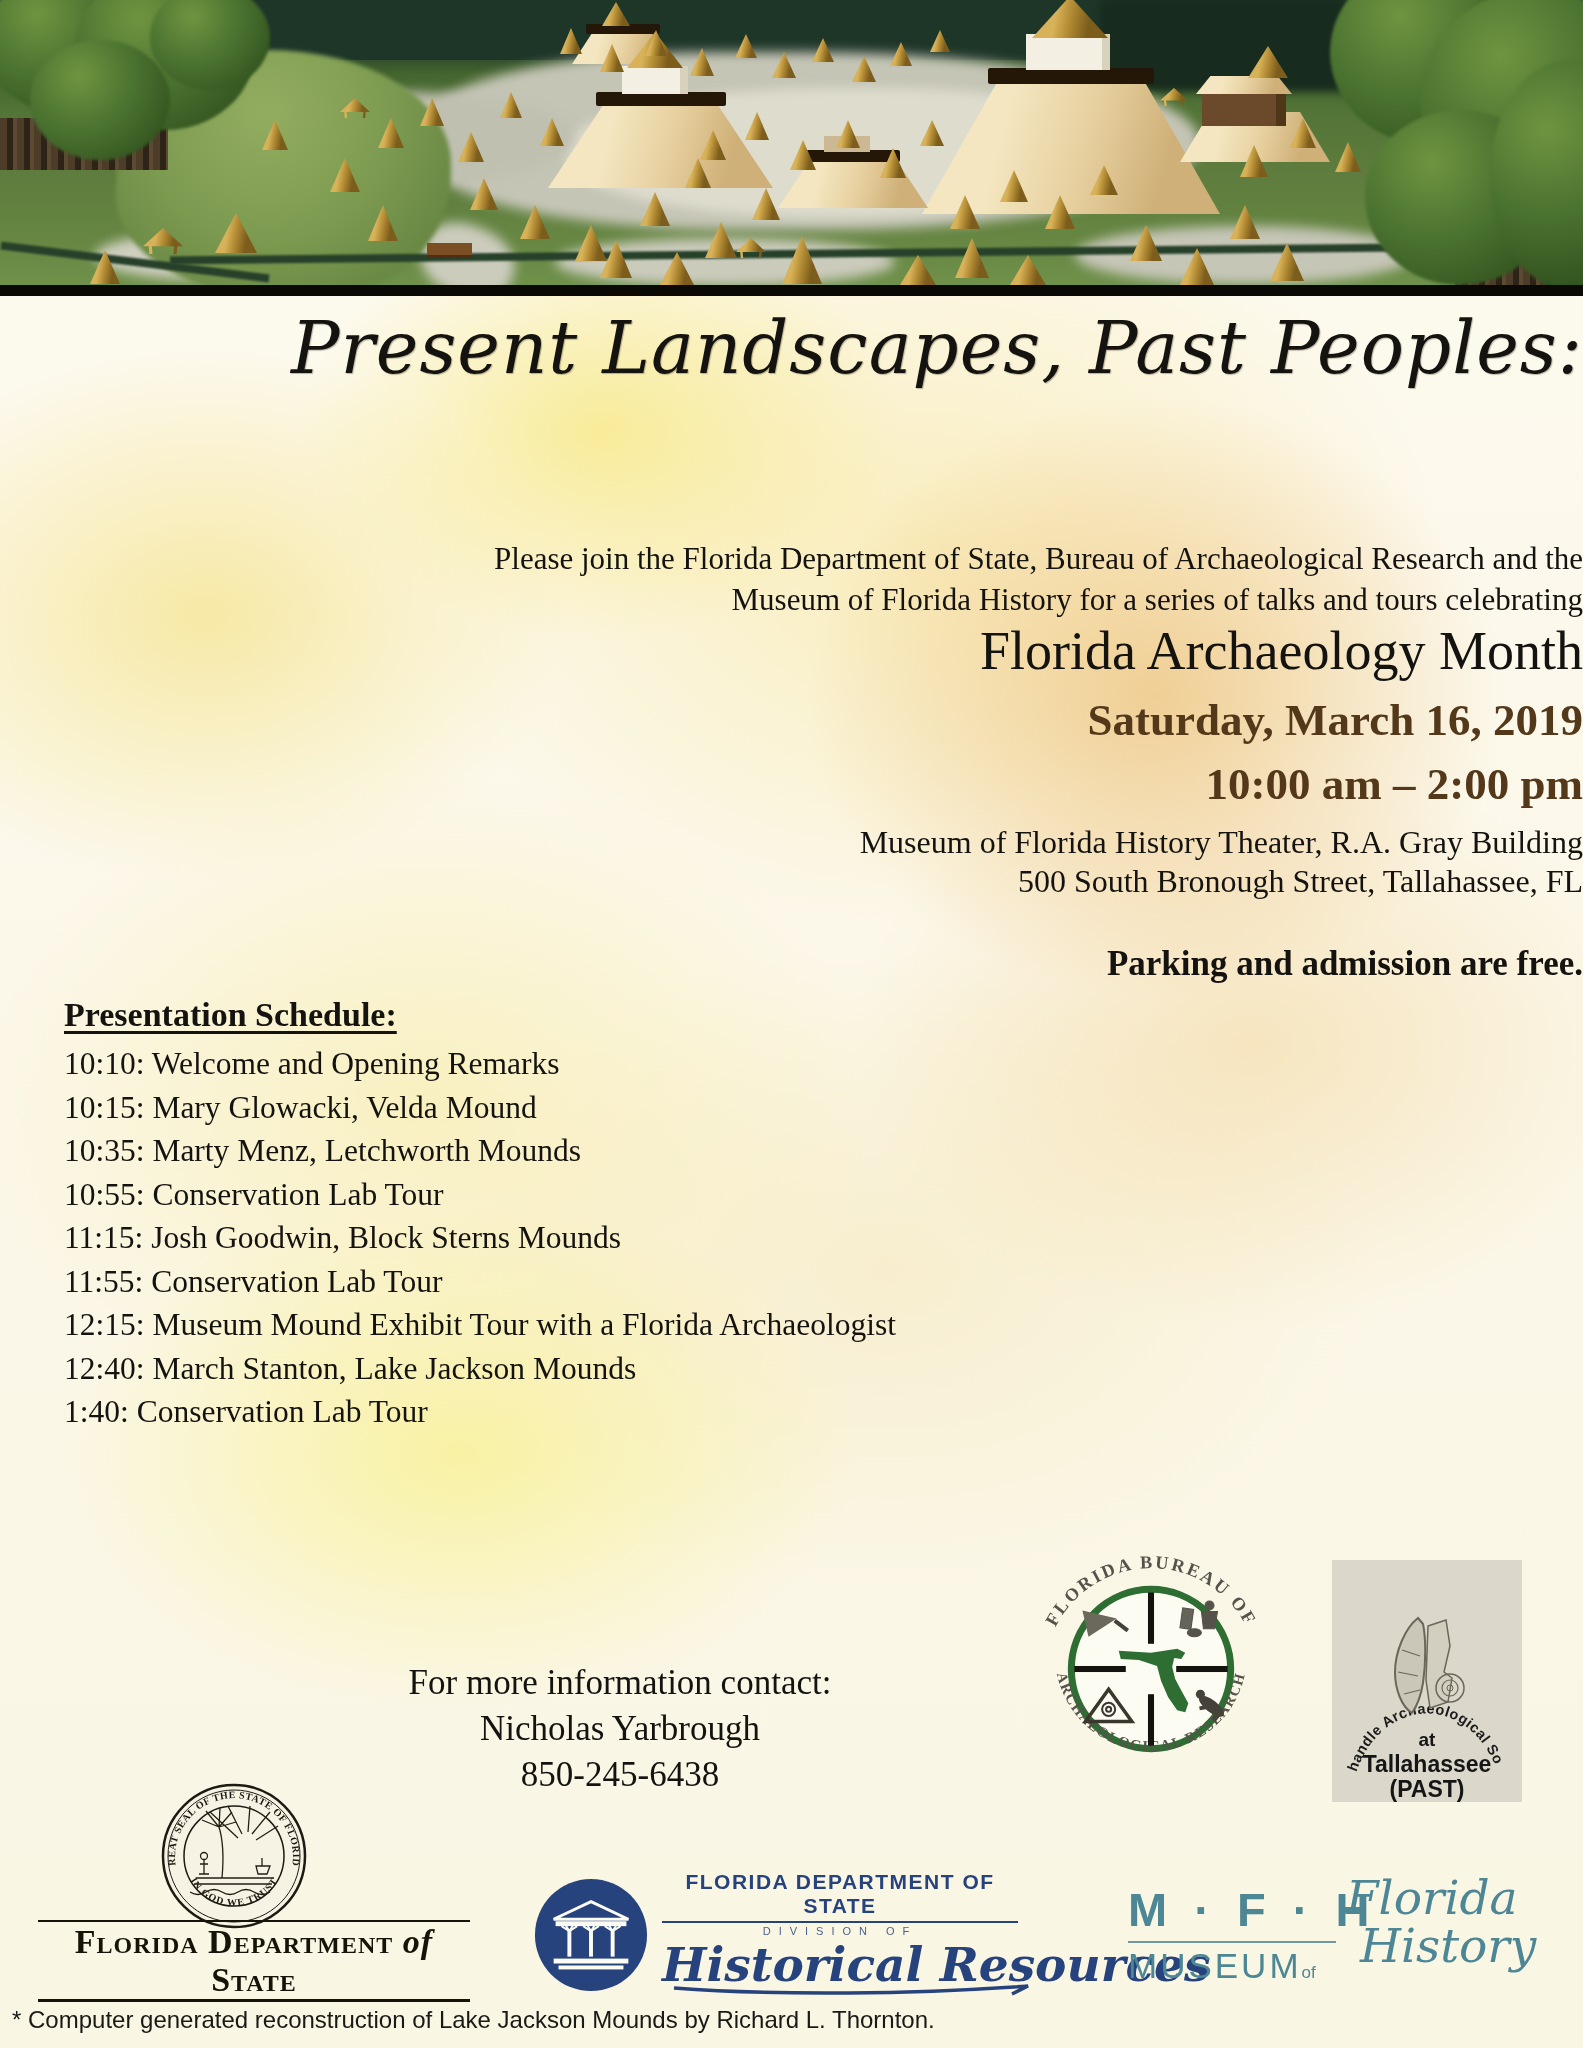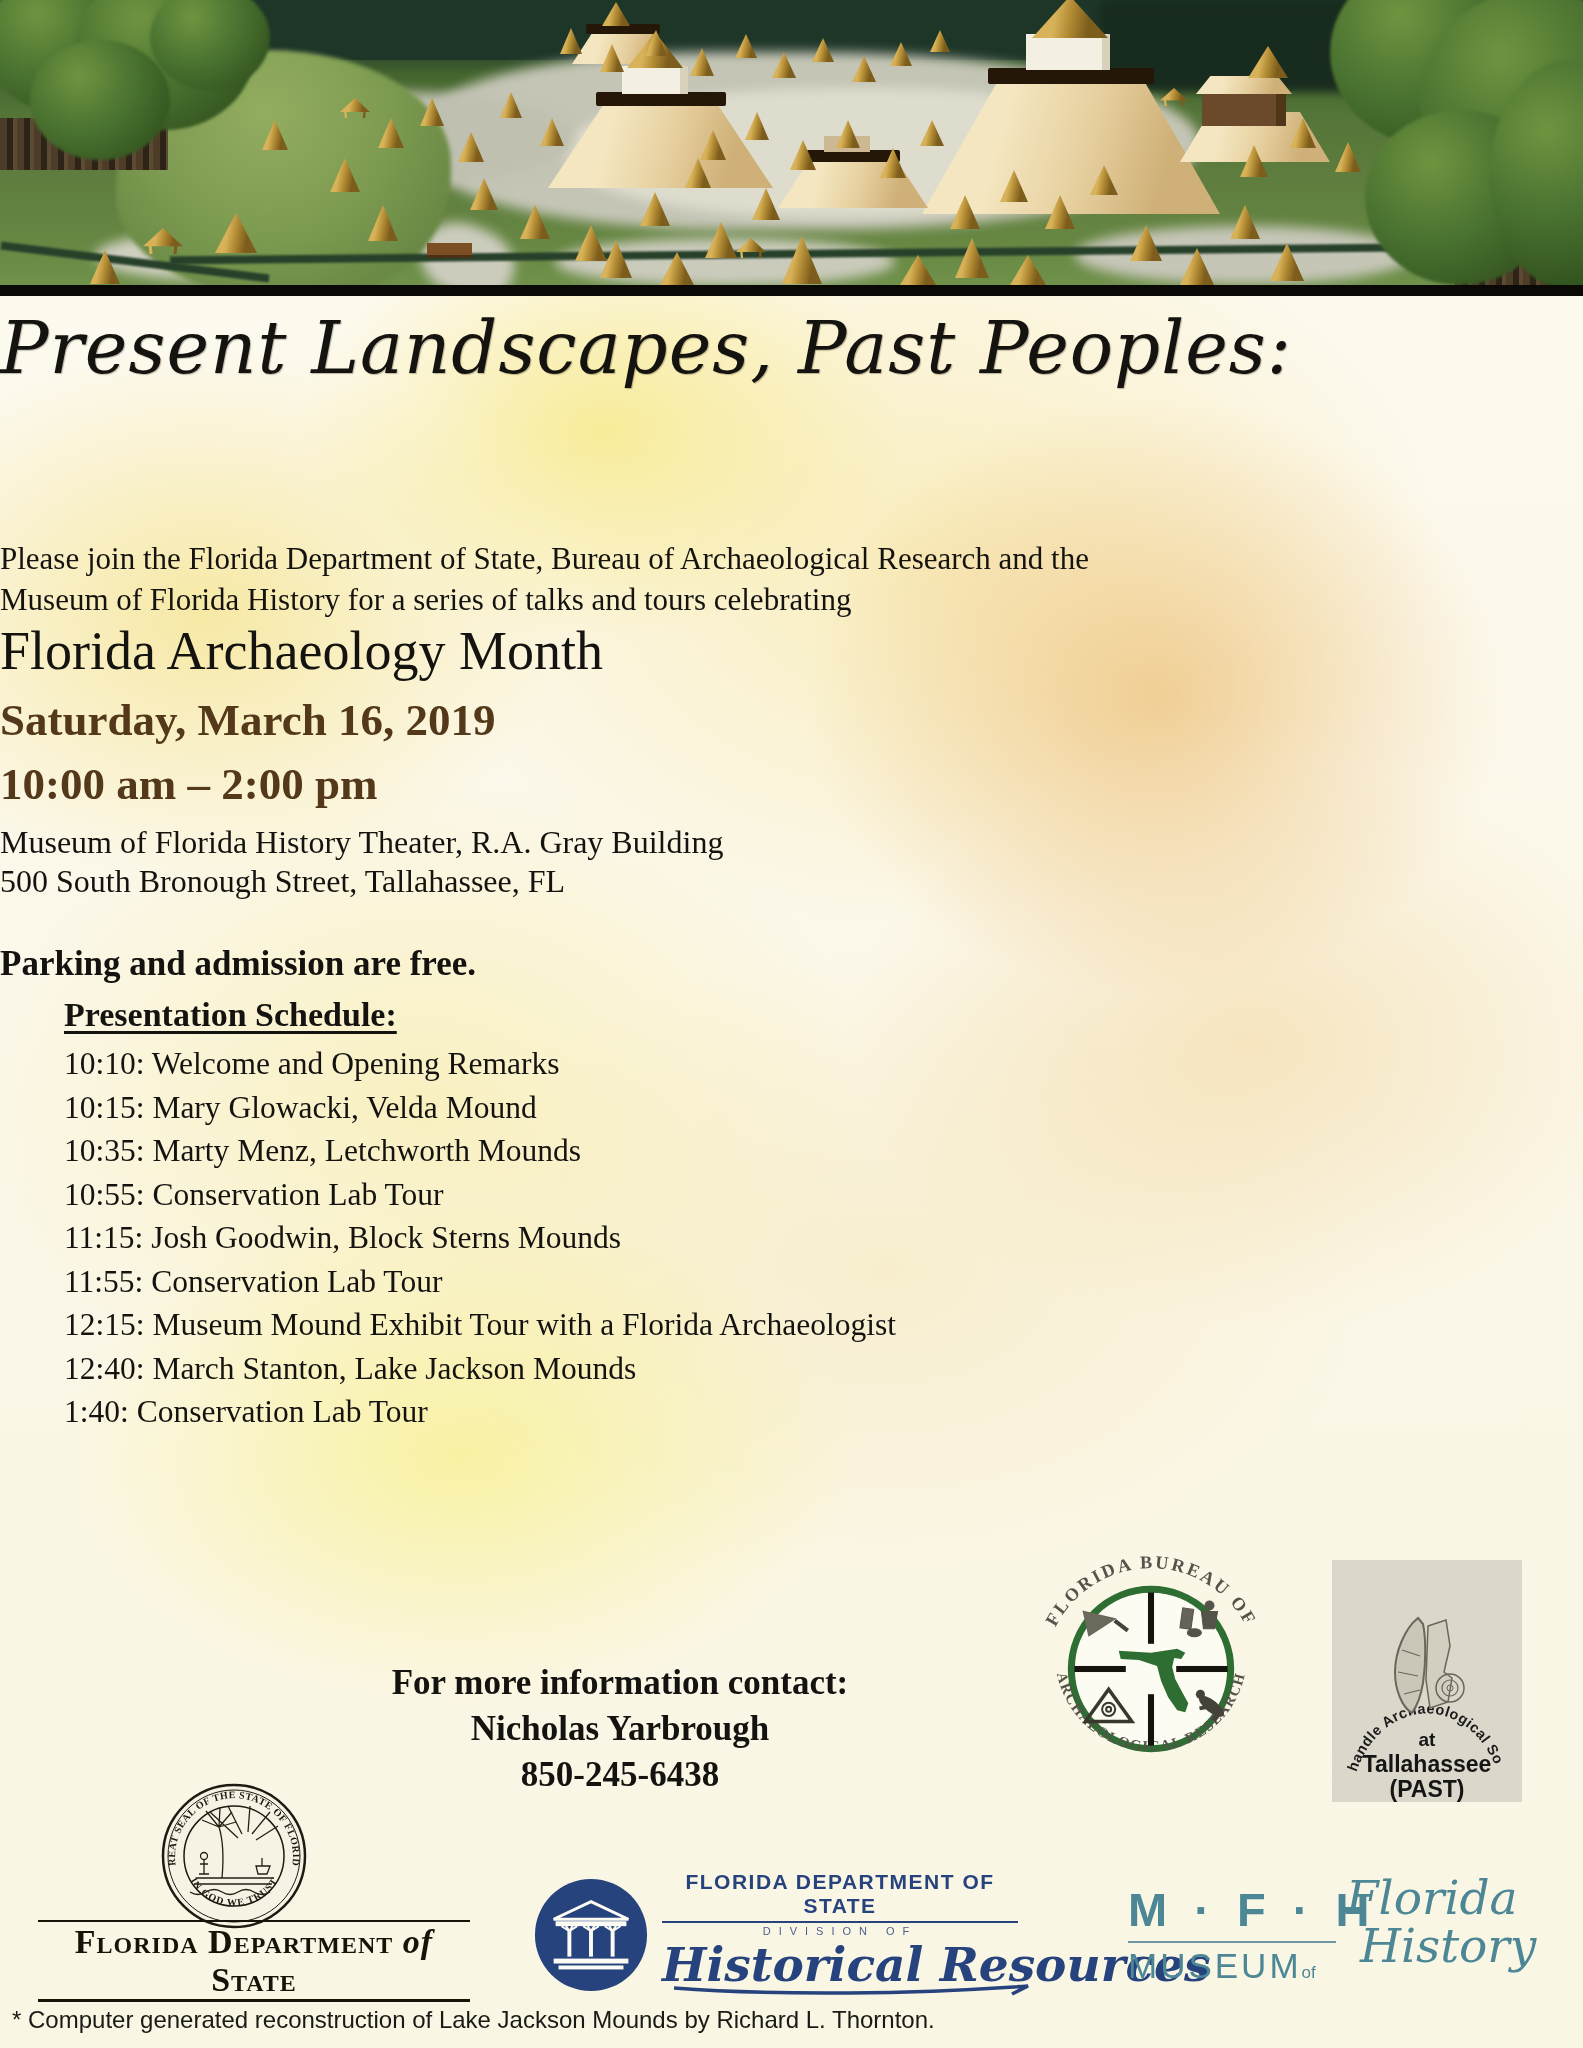--- a/index.html
+++ b/index.html
@@ -24,37 +24,37 @@
     background:radial-gradient(circle at 35% 30%, #6f9440 0%, #4a7230 45%, #345620 80%, #2a481a 100%);}
   .palis{background:repeating-linear-gradient(90deg,#4d3c28 0 7px,#2d2317 7px 13px,#5c4a33 13px 17px);}
   .slope{background:linear-gradient(105deg,#f4e6c0 28%,#e6cf9e 55%,#cfb078 80%);}
   .rim{background:#241708;border-radius:2px;}
   .temple{background:#f3efe2;box-shadow:inset -8px 0 0 #d8d2bd;}
   .cone,.hut{clip-path:polygon(50% 0,100% 100%,0 100%);
     background:linear-gradient(100deg,#d8b258 32%,#af8832 52%,#7c5d1c 74%);}
   .pav{clip-path:polygon(50% 0,100% 70%,86% 70%,84% 100%,76% 100%,78% 70%,22% 70%,24% 100%,16% 100%,14% 70%,0 70%);}
   .bar-divider{position:absolute;left:0;top:285px;width:1583px;height:11px;background:#0b0906;}
   
-  .cline{position:absolute;left:0;width:1583px;text-align:left;}
+  .cline{position:absolute;left:0;width:1583px;text-align:right;}
   .script{font-family:"DejaVu Serif",serif;font-style:italic;}
   .t-title{top:306px;font-size:72px;letter-spacing:1px;text-shadow:1px 1px 1px rgba(40,30,5,.3);}
   .t-sub{top:424px;font-size:57px;text-shadow:1px 1px 1px rgba(40,30,5,.3);}
   .t-intro{top:538px;font-size:31px;line-height:41px;}
   .t-event{top:620px;font-size:54px;}
   .brown{color:#53381a;font-weight:bold;}
   .t-date{top:694px;font-size:45px;}
   .t-time{top:758px;font-size:45px;}
   .t-venue1{top:824px;font-size:32px;}
   .t-venue2{top:863px;font-size:32px;}
   .t-admission{top:944px;font-size:35px;font-weight:bold;}
   .sched-head{position:absolute;left:64px;top:996px;font-size:34px;font-weight:bold;
     text-decoration:underline;text-decoration-thickness:3px;text-underline-offset:5px;}
   .sched{position:absolute;left:64px;top:1042px;width:1480px;font-size:31.5px;line-height:43.5px;}
   .contact{position:absolute;left:140px;top:1660px;width:960px;text-align:center;
-    font-size:35px;font-weight:bold;line-height:46px;}
+    font-size:35px;font-weight:normal;line-height:46px;}
   .footnote{position:absolute;left:12px;top:2006px;font-size:24px;
     font-family:"Liberation Sans","DejaVu Sans",sans-serif;color:#191915;}
   
   .abs{position:absolute;}
   .fdos-word{position:absolute;left:38px;top:1920px;width:432px;text-align:center;}
   .fdos-word .rule{height:3px;background:#161409;}
   .fdos-word .rule.thin{height:2px;}
   .fdos-word .wm{font-variant:small-caps;font-size:34px;font-weight:600;letter-spacing:1px;
     color:#161409;padding:1px 0 0 0;}
   .fdos-word .wm .of{font-variant:normal;font-style:italic;font-weight:600;}

